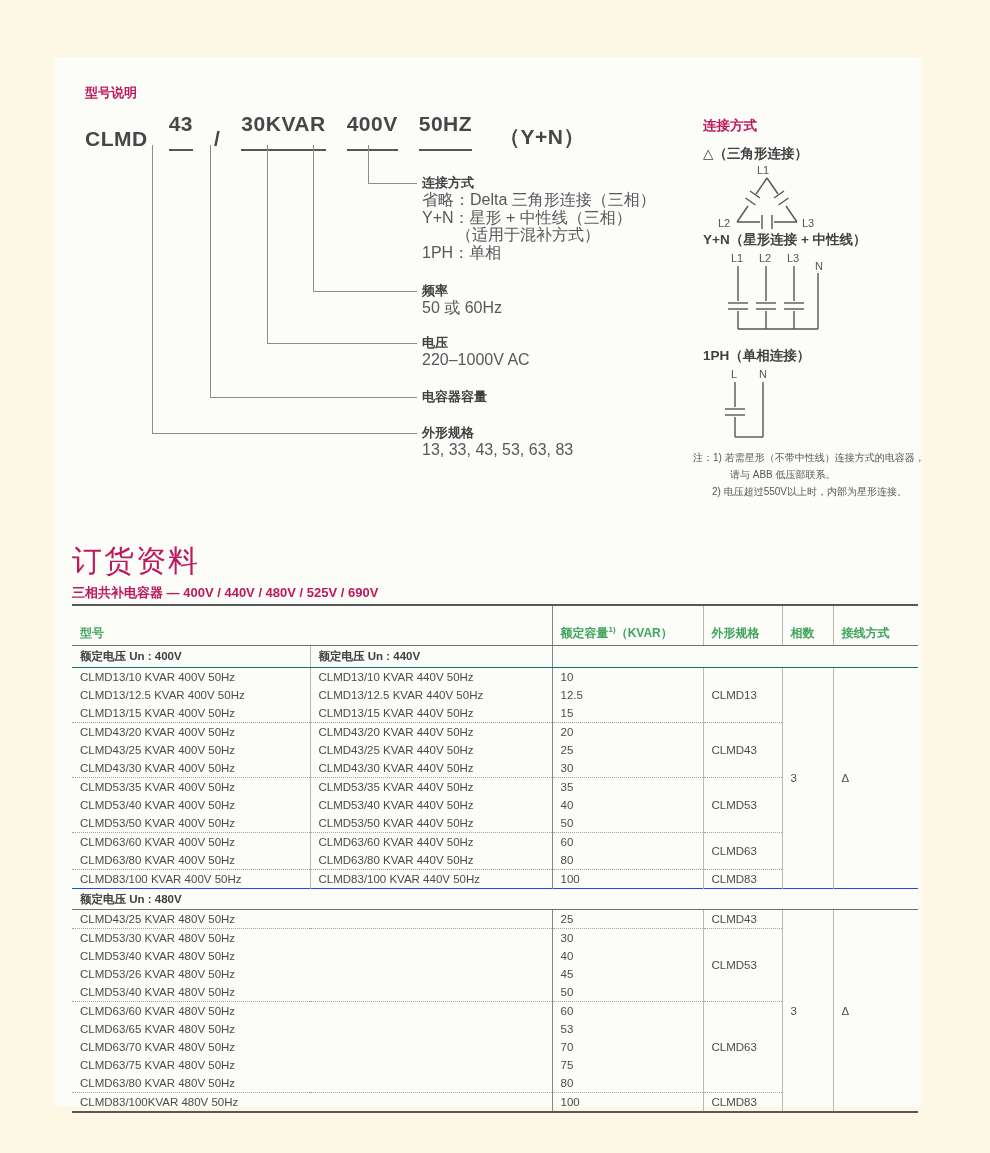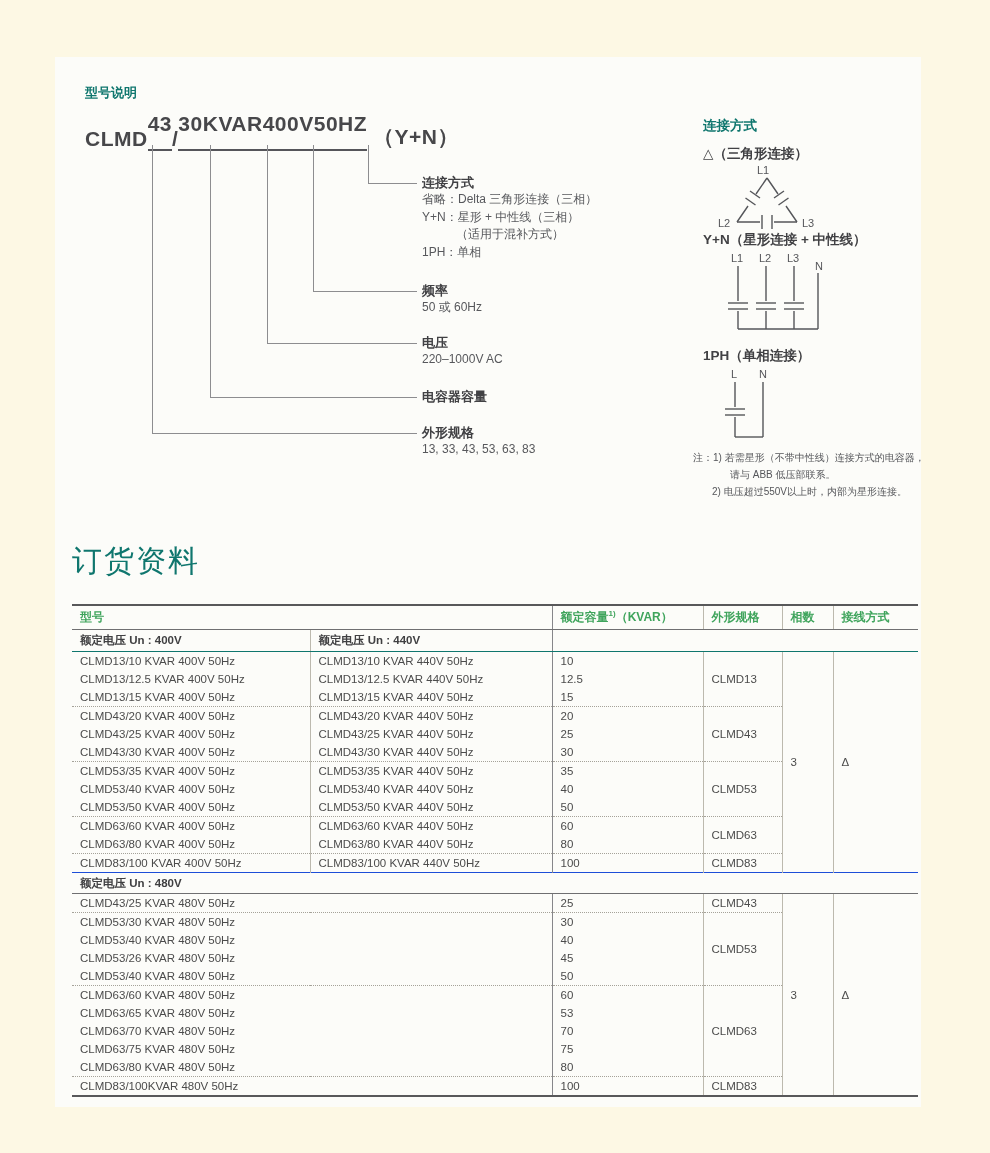--- a/index.html
+++ b/index.html
@@ -7,50 +7,50 @@
     width:990px;height:1153px;position:relative;
     background:#fdf8e4;
     font-family:"Liberation Sans","DejaVu Sans",sans-serif;
     color:#4b4b4b;overflow:hidden;
   }
   #page{
     position:absolute;left:55px;top:57px;width:866px;height:1050px;
     background:#fcfcf9;
   }
   .abs{position:absolute;}
-  .green{color:#0f766e;}
+  .green{color:#be185d;}
   .sec-title{left:30px;top:27px;font-size:13px;font-weight:bold;}
   
   .model-code{left:30px;top:55px;font-size:21px;font-weight:bold;color:#47474a;
-    letter-spacing:.5px;display:flex;gap:0;align-items:flex-end;}
+    letter-spacing:.5px;display:flex;gap:21px;align-items:flex-end;}
   .model-code .u{border-bottom:2px solid #55555a;padding-bottom:13px;}
   .model-code .yn{margin-left:6px;}
   .vline{width:1px;background:#8d8d90;}
   .hline{height:1px;background:#8d8d90;}
   
   .lbl{left:367px;width:280px;}
   .lbl .t{font-size:13px;font-weight:bold;color:#414144;line-height:16px;}
-  .lbl .l{font-size:12px;color:#57585c;line-height:17.5px;}
+  .lbl .l{font-size:16px;color:#57585c;line-height:17.5px;}
   .lbl .ind{padding-left:34px;}
   
   .conn-title{left:648px;top:60px;font-size:13.5px;font-weight:bold;}
   .diag-h{font-size:13.5px;font-weight:bold;color:#414144;}
   .notes{left:606px;top:392px;width:290px;font-size:10px;color:#55565a;line-height:17px;margin-left:32px;}
   .notes .n2{padding-left:37px;}
   .notes .n3{padding-left:19px;}
   svg text{font-family:"Liberation Sans","DejaVu Sans",sans-serif;font-size:11px;fill:#55565a;}
   svg .wire{stroke:#55565a;stroke-width:1.4;fill:none;}
   
   .order-title{left:17px;top:484px;font-size:30px;font-weight:500;letter-spacing:2px;}
   .order-sub{left:17px;top:527px;font-size:13px;font-weight:bold;}
   .tablewrap{left:17px;top:547px;}
   table{border-collapse:collapse;table-layout:fixed;width:846px;
     border-top:2px solid #58585a;border-bottom:2px solid #58585a;
     font-size:11.5px;color:#4b4b4b;}
-  th{text-align:left;font-weight:bold;color:#3fa45c;height:23px;padding:0 0 0 8px;
+  th{text-align:left;font-weight:bold;color:#3fa45c;height:23px;padding:16px 0 0 8px;
     border-bottom:1px solid #6f6f71;font-size:12px;white-space:nowrap;}
   td{height:18px;padding:0 0 0 8px;white-space:nowrap;overflow:hidden;}
   td.bold{font-weight:bold;color:#404042;}
   .subrow td{height:21px;border-bottom:1px solid #0f766e;}
   .secrow td{height:20px;border-top:1px solid #1d4ed8;border-bottom:1px solid #6f6f71;}
   .bl{border-left:1px solid #bcb9ae;}
   .bld{border-left:1px solid #86868a;}
   .ge{border-bottom:1px dotted #a5a299;}
   td.mid{vertical-align:middle;}
   sup{font-size:8px;}
@@ -154,20 +154,21 @@
     <line class="wire" x1="12" y1="70" x2="40" y2="70"></line>
   </svg>
 
   <div class="abs notes">
     <div class="n1">注：1) 若需星形（不带中性线）连接方式的电容器，</div>
     <div class="n2">请与 ABB 低压部联系。</div>
     <div class="n3">2) 电压超过550V以上时，内部为星形连接。</div>
   </div>
 
   <div class="abs order-title green">订货资料</div>
+  <div class="abs order-sub green">三相共补电容器 — 400V / 440V / 480V / 525V / 690V</div>
 
   <div class="abs tablewrap">
     <table>
       <colgroup>
         <col style="width:238px">
           <col style="width:242px">
           <col style="width:151px">
         <col style="width:79px">
           <col style="width:51px">
           <col style="width:85px">

